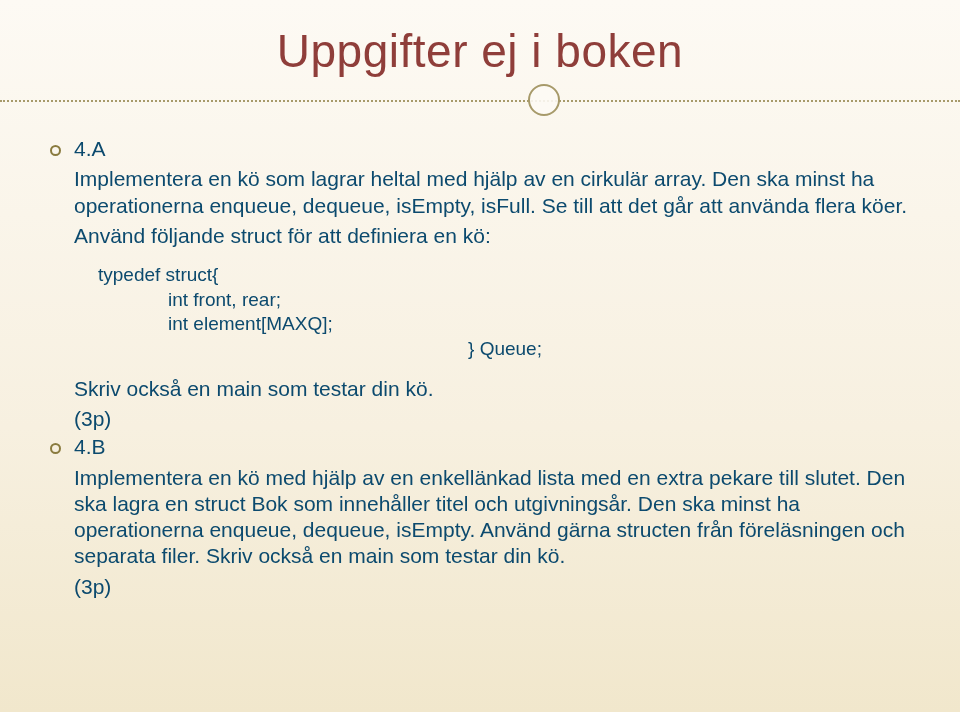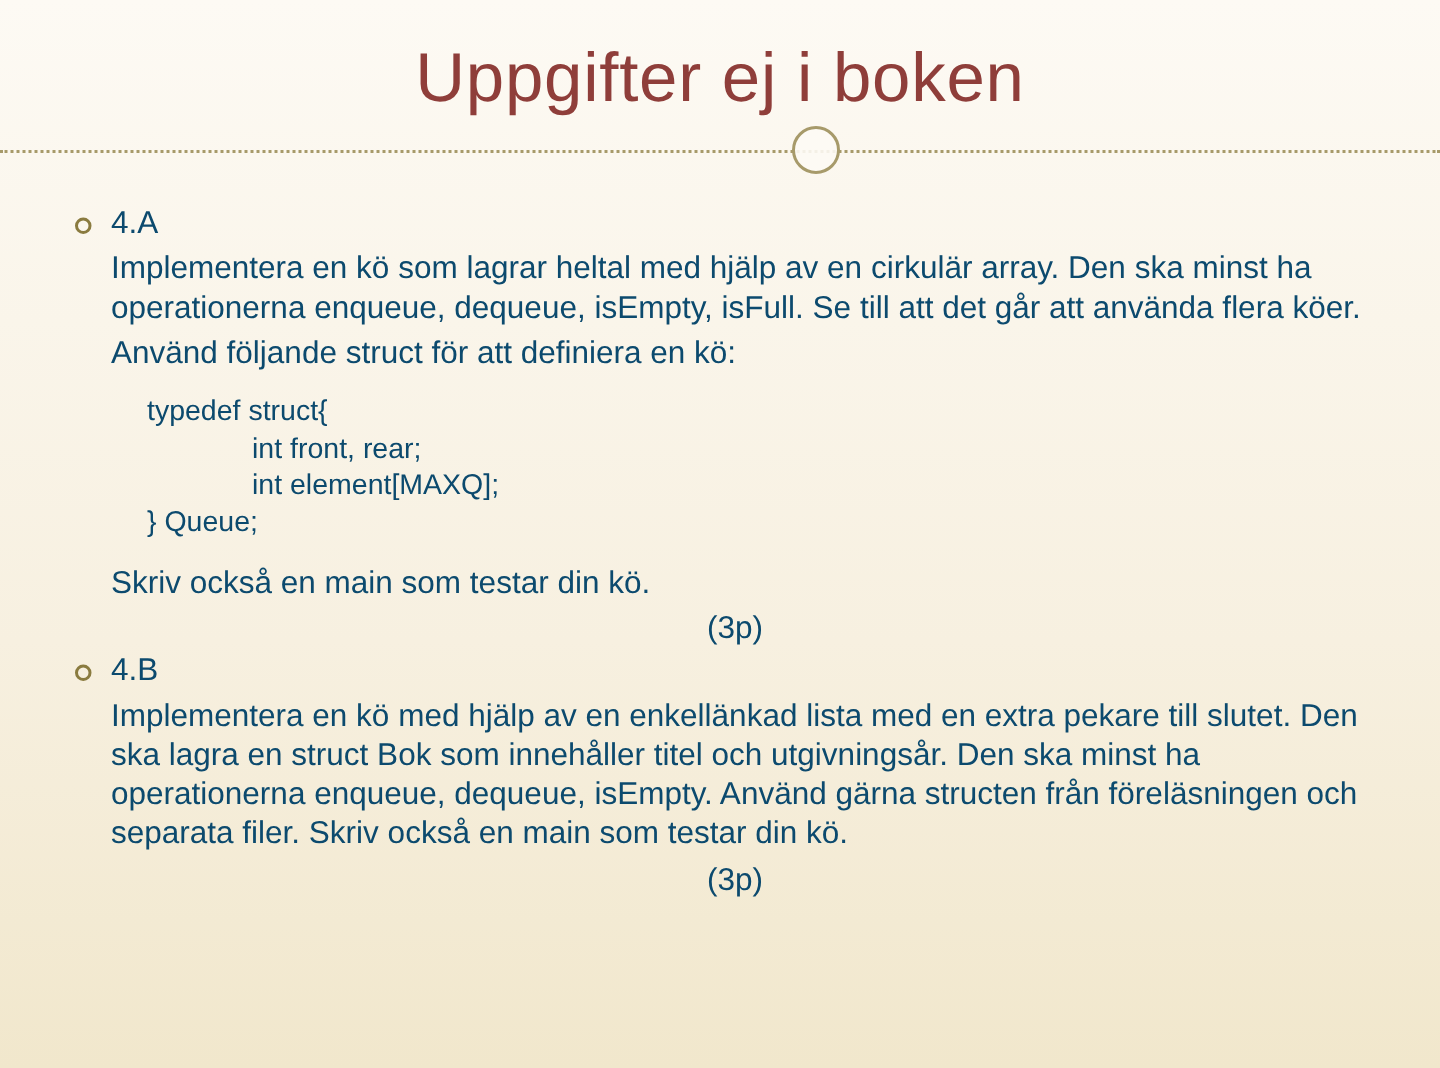--- a/index.html
+++ b/index.html
@@ -70,23 +70,23 @@
     border-radius: 50%;
     background: transparent;
   }
   .para { margin-bottom: 4px; }
   .code {
     margin: 14px 0 14px 24px;
     font-size: 19px;
     line-height: 1.3;
   }
   .code .line2, .code .line3 { padding-left: 70px; }
-  .code .line4 { padding-left: 0; }
+  .code .line4 { padding-left: 0; text-align: center; }
   .score {
-    text-align: center;
+    text-align: left;
     padding-right: 6px;
     margin: 2px 0 2px 0;
   }
   .block4b { margin-top: 2px; }
 </style>
 </head>
 <body>
 
 <div class="slide">
 

